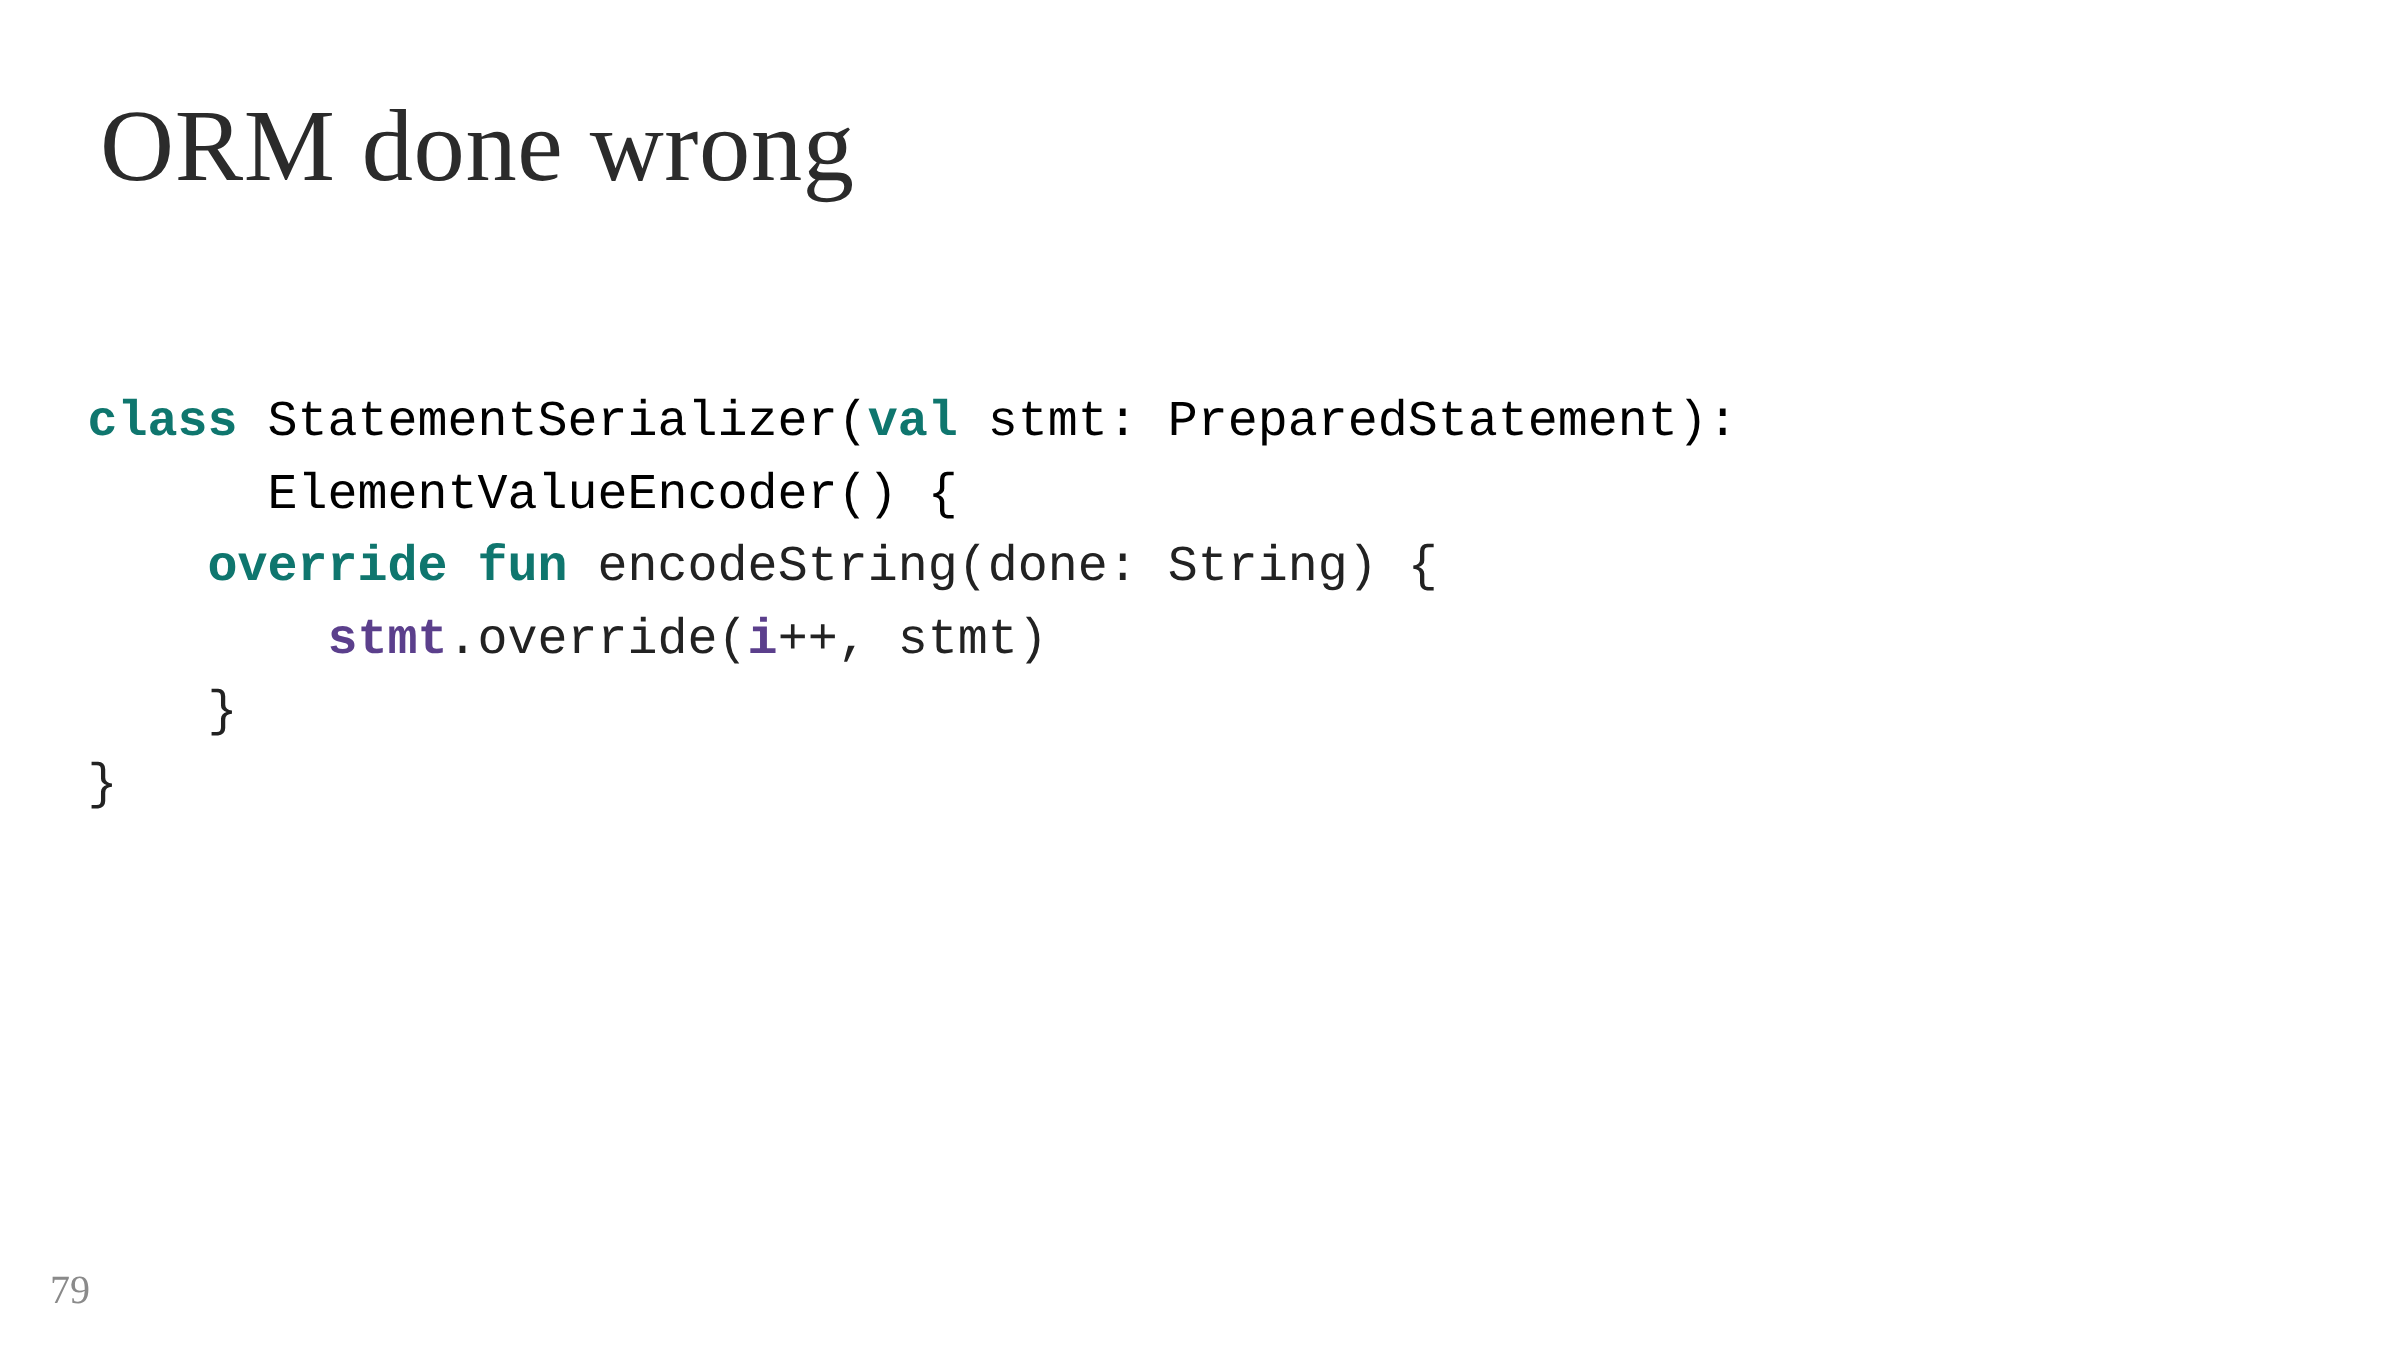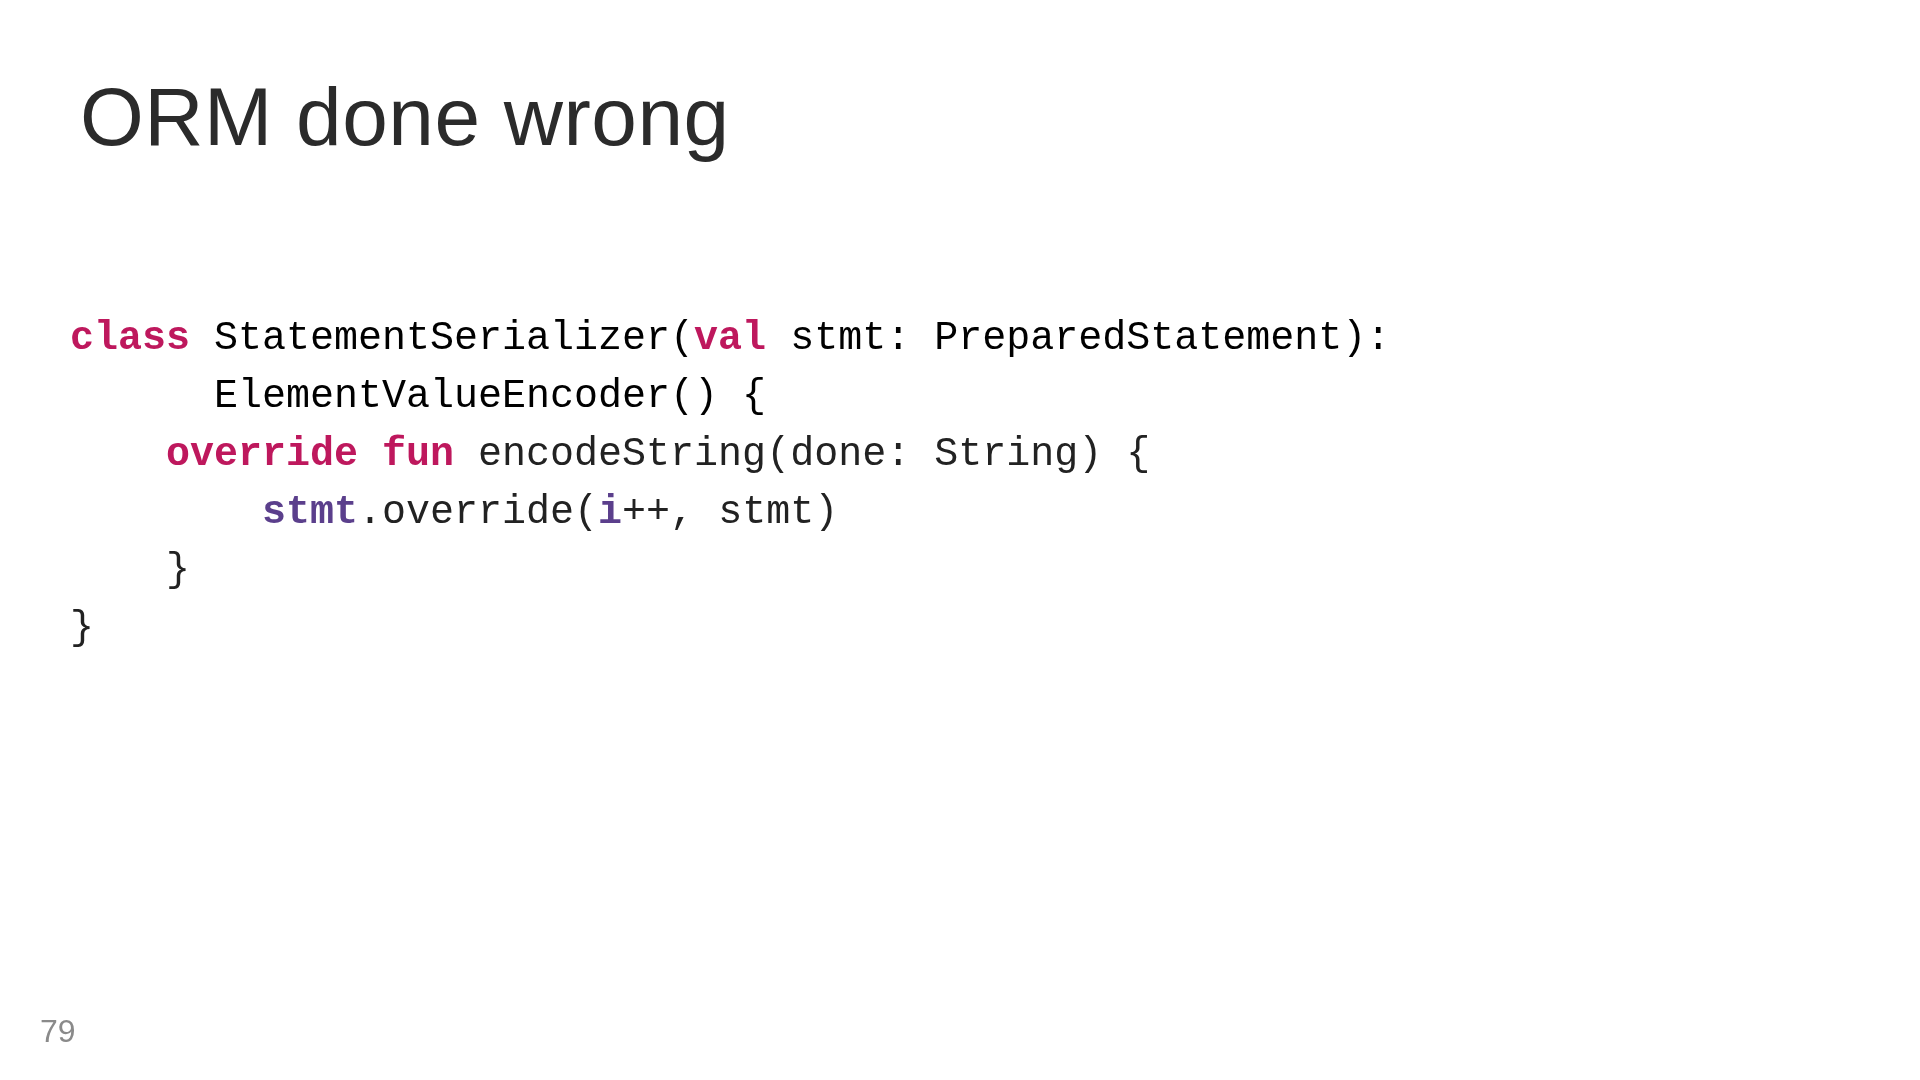--- a/index.html
+++ b/index.html
@@ -15,52 +15,52 @@
   .slide {
     width: 1920px;
     height: 1080px;
     position: relative;
     box-sizing: border-box;
   }
   .title {
     position: absolute;
     top: 70px;
     left: 80px;
-    font-family: Liberation Sans, sans-serif;
+    font-family: Liberation Serif, serif;
     font-weight: 300;
     font-size: 82px;
     color: #2b2b2b;
     letter-spacing: 0.5px;
   }
   .code {
     position: absolute;
     top: 310px;
     left: 70px;
     font-family: "Consolas", "Menlo", "Courier New", monospace;
     font-size: 40px;
     line-height: 1.45;
     white-space: pre;
     color: #222222;
   }
   .kw {
     font-weight: 700;
-    color: #be185d;
+    color: #0f766e;
   }
   .gray {
     color: #000000;
   }
   .prop {
     font-weight: 700;
     color: #5b3f8c;
   }
   .page-number {
     position: absolute;
     bottom: 30px;
     left: 40px;
-    font-family: Liberation Sans, sans-serif;
+    font-family: Liberation Serif, serif;
     font-weight: 300;
     font-size: 32px;
     color: #8a8a8a;
   }
 </style>
 </head>
 <body>
 
 <div class="slide">
 

